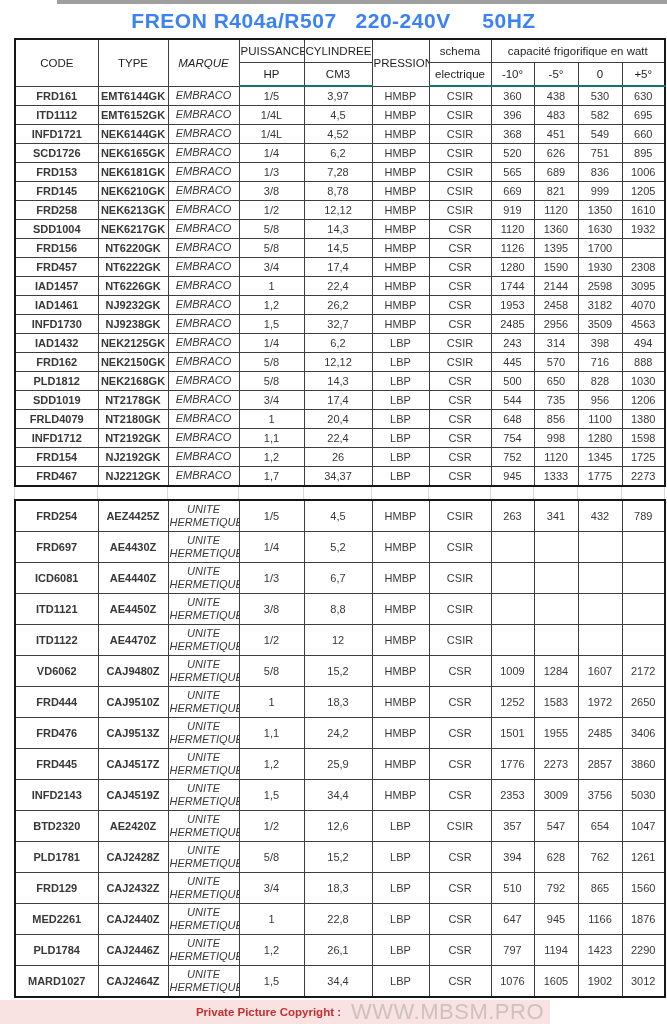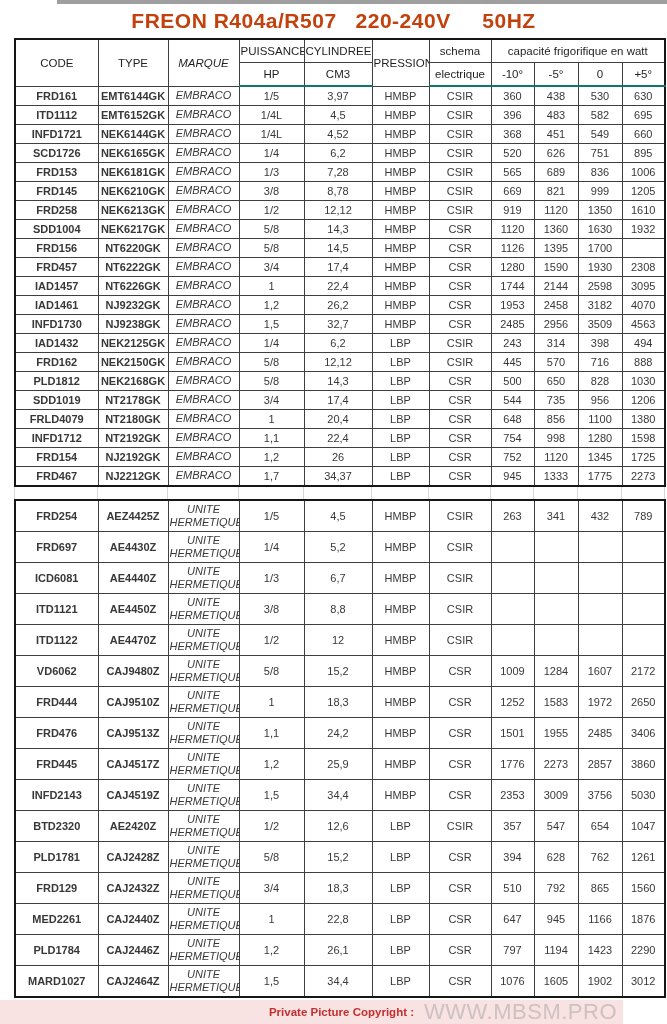--- a/index.html
+++ b/index.html
@@ -3,21 +3,21 @@
 <meta charset="utf-8">
 <style>
   html,body{margin:0;padding:0;}
   body{
     width:667px;height:1024px;position:relative;overflow:hidden;
     background:#ffffff;font-family:"Liberation Sans",sans-serif;
   }
   .top-strip{position:absolute;top:0;left:57px;right:0;height:4px;background:#9f9f9f;}
   .page-title{
     margin:9px 0 5px 0;text-align:center;white-space:pre;
-    font-size:21px;font-weight:bold;color:#c2410c;letter-spacing:0.5px;
+    font-size:21px;font-weight:bold;color:#3b82f6;letter-spacing:0.5px;
   }
   table.spec{
     border-collapse:collapse;table-layout:fixed;width:650px;margin-left:14px;
     border:2px solid #161616;
   }
   table.spec th,table.spec td{
     border:1px solid #3f3f3f;text-align:center;vertical-align:middle;
     padding:0 1px;overflow:hidden;
   }
   table.spec th{font-weight:normal;color:#1f1f1f;font-size:11.5px;height:22px;}
@@ -38,21 +38,21 @@
     white-space:pre-line;
   }
   table.gap-table{
     border-collapse:collapse;table-layout:fixed;width:650px;margin-left:14px;border:none;
   }
   table.gap-table td{
     height:12px;border-left:1px solid #d7d7d7;border-right:1px solid #d7d7d7;
     border-top:none;border-bottom:none;padding:0;
   }
   .footer-bar{
-    position:absolute;left:0;bottom:0;width:623px;height:24px;
+    position:absolute;left:0;bottom:0;width:550px;height:24px;
     background:#f8e2e2;display:flex;align-items:center;justify-content:flex-end;
     padding-right:6px;box-sizing:border-box;
   }
   .copyright-label{
     color:#c52f2f;font-weight:bold;font-size:11.5px;margin-right:10px;
   }
   .watermark-text{
     color:#cdc1c1;font-size:22px;letter-spacing:0.5px;line-height:1;
   }
 </style>

